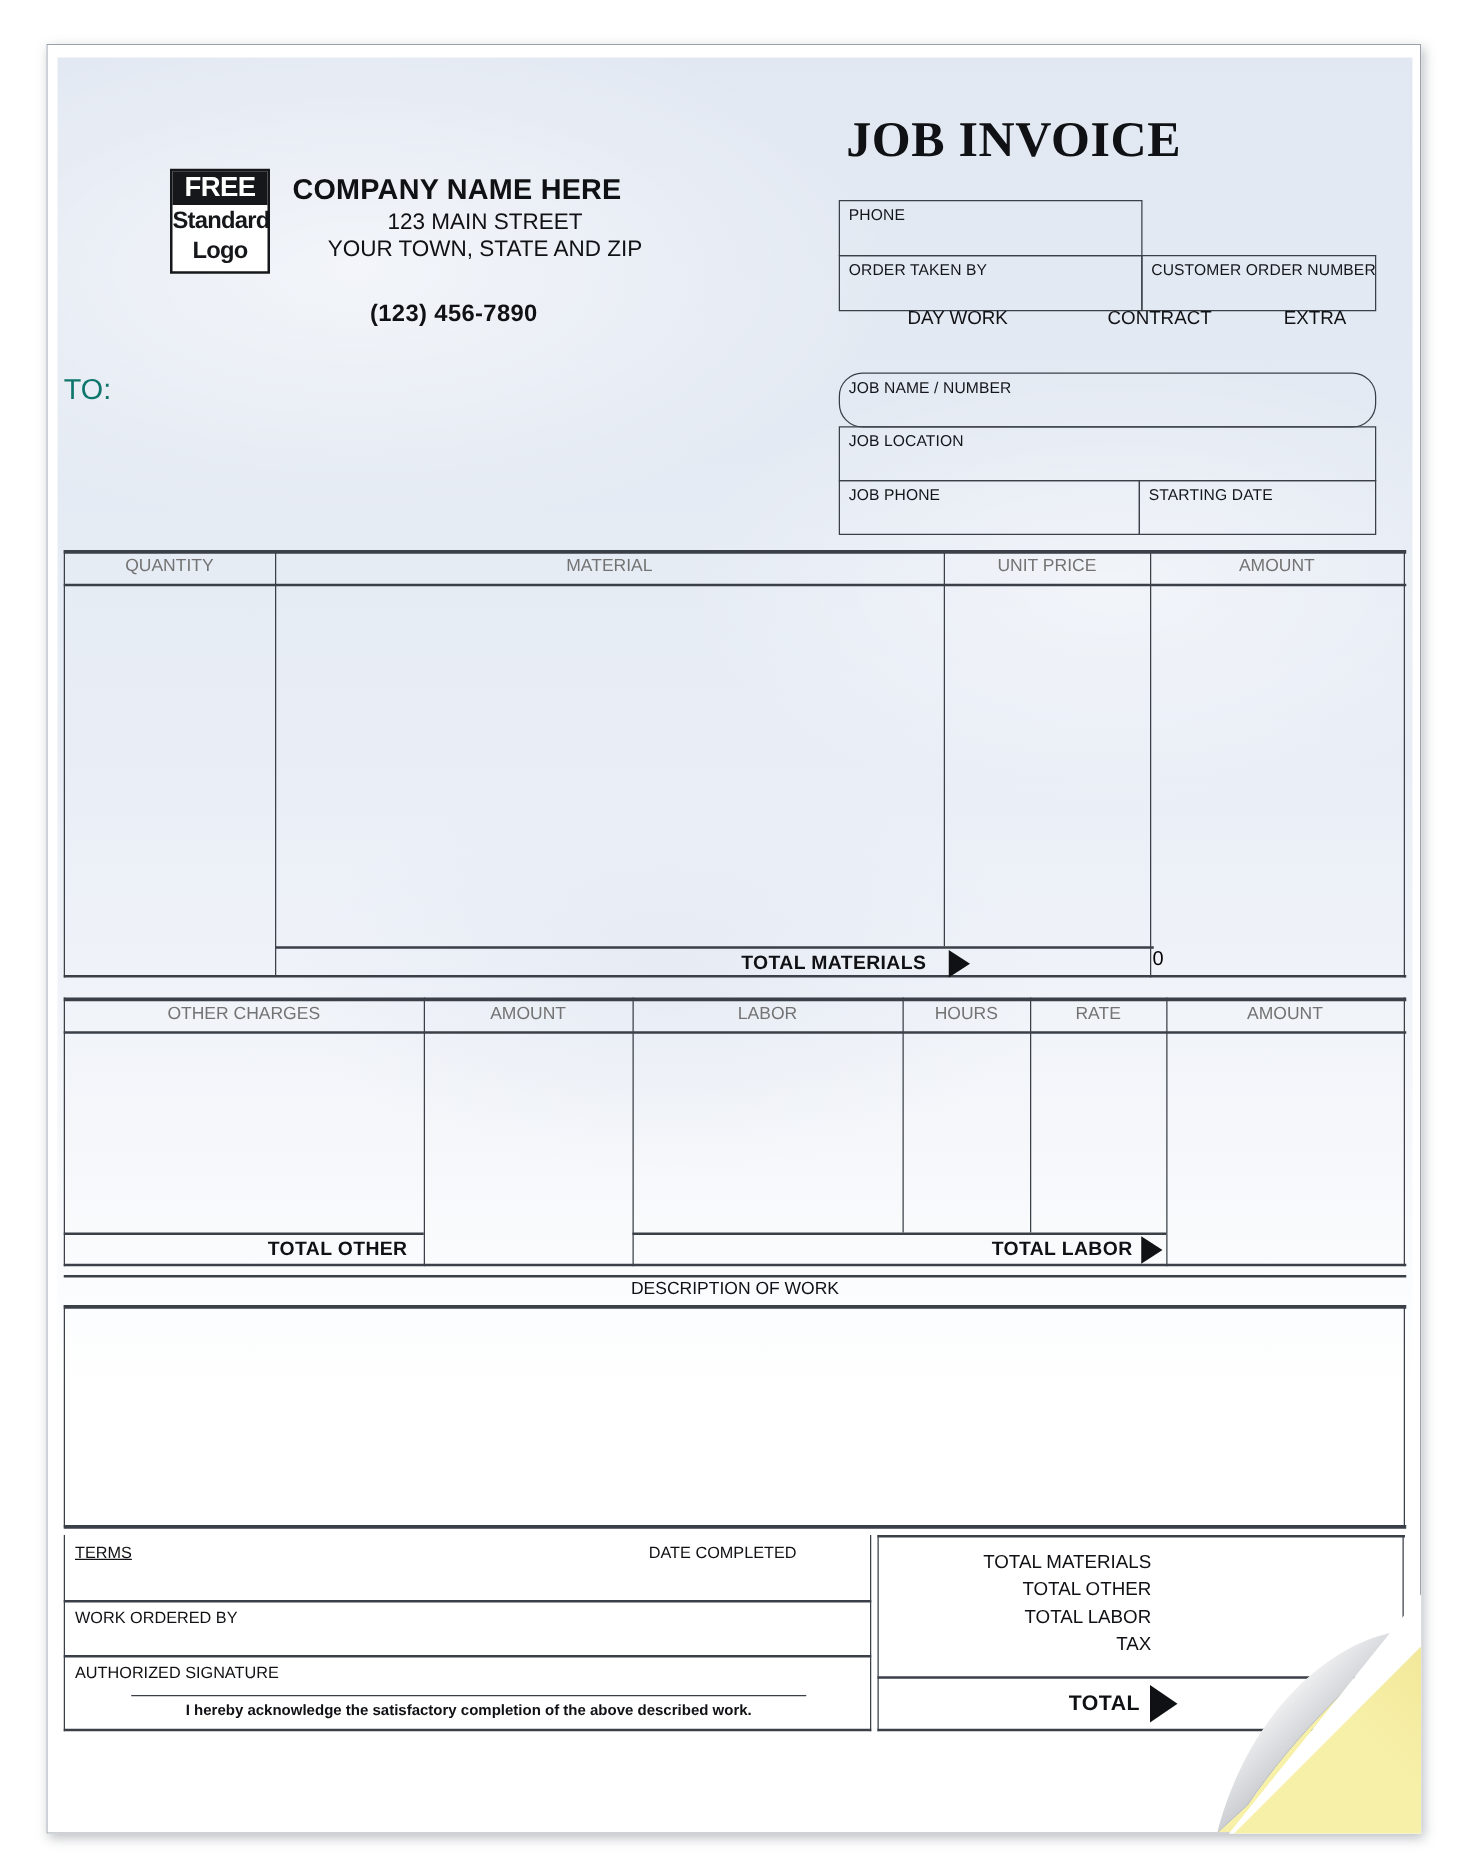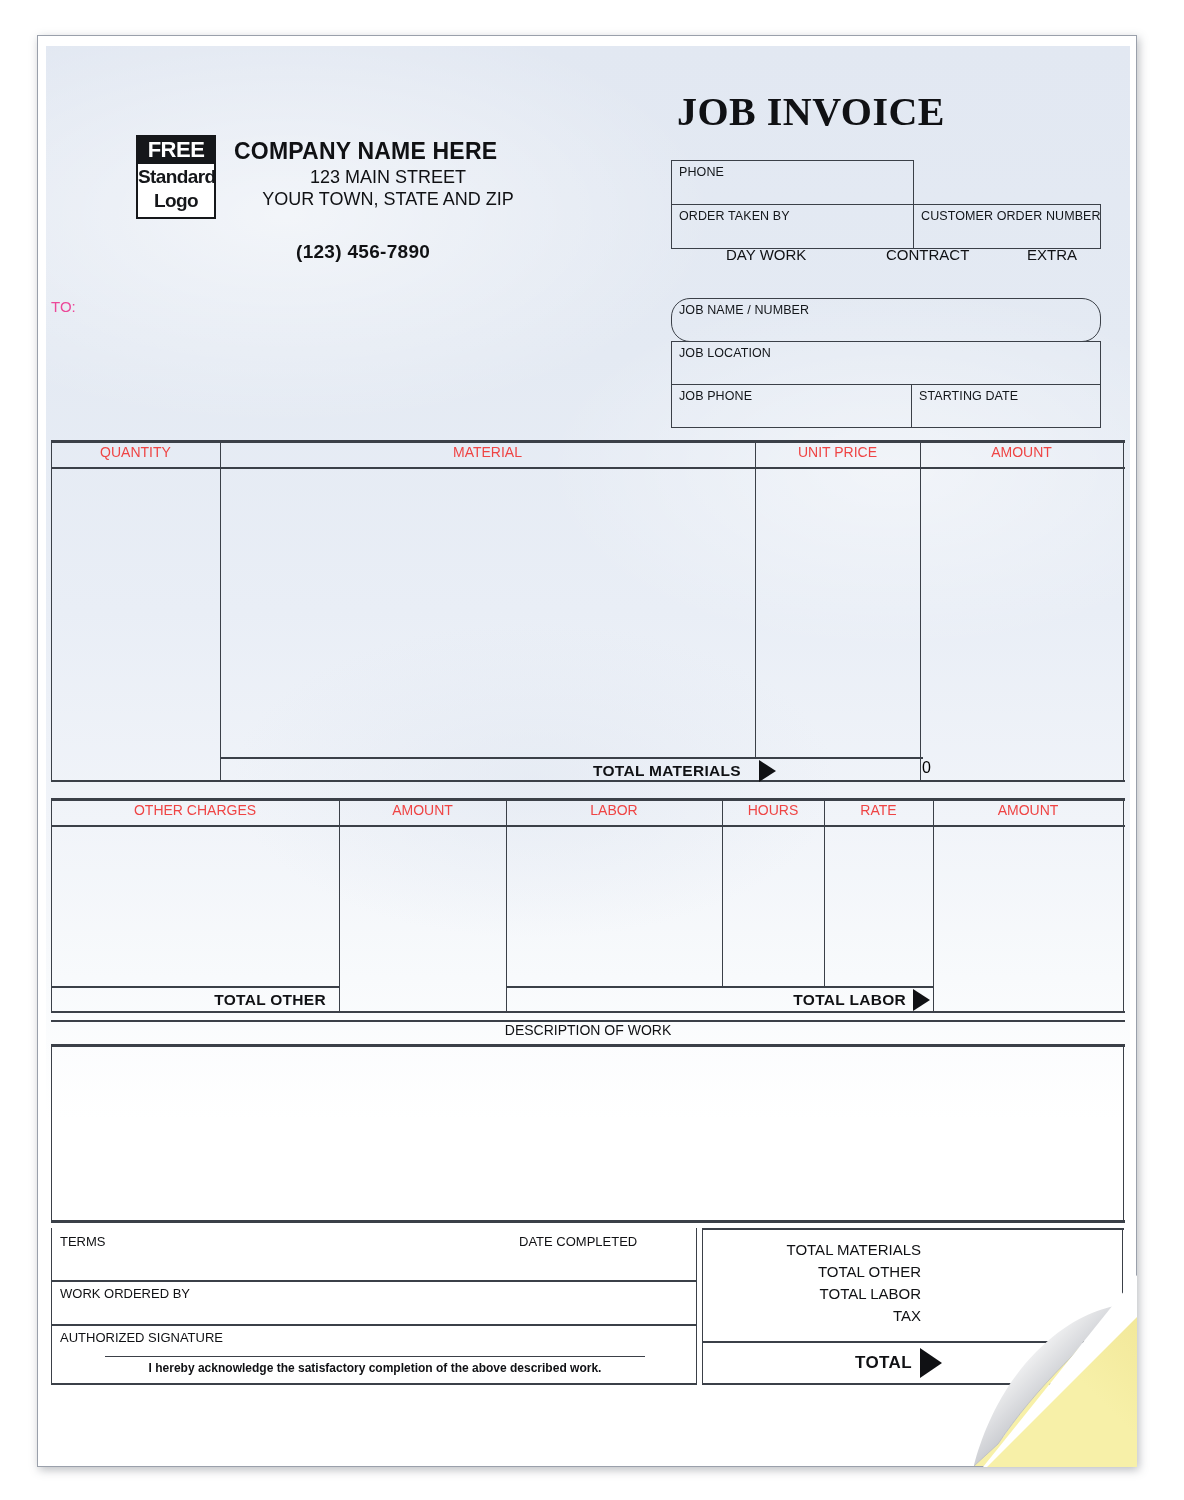--- a/index.html
+++ b/index.html
@@ -146,21 +146,21 @@
   }
   #company-street { margin-top: 2px; margin-left: 4px;}
   #company-city { margin-top: 1px; margin-left: 4px;}
   #company-phone {
     left: 258px; top: 205px;
     font-size: 19px; font-weight: bold; color: #101114;
     letter-spacing: 0.3px;
   }
   #to-label {
     left: 13px; top: 262px;
-    font-size: 15px; color: #ec4899; text-align: right;
+    font-size: 23px; color: #0f766e; text-align: right;
   }
 
   
   .fbox {
     border: 1.4px solid #3b4048;
     box-sizing: border-box;
     background: transparent;
   }
   .flabel {
     position: absolute;
@@ -193,21 +193,21 @@
     background: #3b4048;
   }
   .vline {
     position: absolute;
     background: #3b4048;
     width: 1.4px;
   }
   .colhdr {
     position: absolute;
     font-size: 14px;
-    color: #ef4444;
+    color: #737373;
     text-align: center;
     top: 4px;
   }
 
   
   #materials-sec { left: 13px; top: 404px; width: 1074px; height: 348px; }
 
   .totrow-label {
     position: absolute;
     font-size: 15.5px;
@@ -398,21 +398,21 @@
       <div class="abs" id="bottom-sec">
 
         <div class="vline" style="left:0;top:0;height:157px;"></div>
         <div class="vline" style="left:645px;top:0;height:157px;"></div>
         <div class="vline" style="left:651px;top:0;height:157px;"></div>
         <div class="hline" style="left:0;top:155px;width:646px;height:2.2px;"></div>
 
         <div class="hline" style="left:0;top:52px;width:646px;height:2.2px;"></div>
         <div class="hline" style="left:0;top:96px;width:646px;height:2.2px;"></div>
 
-        <div class="abs" style="left:9px;top:6px;font-size:13px;color:#101114;">TERMS</div>
+        <div class="abs" style="left:9px;top:6px;font-size:13px;color:#101114;text-decoration:underline;">TERMS</div>
         <div class="abs" style="left:468px;top:6px;font-size:13px;color:#101114;">DATE COMPLETED</div>
         <div class="abs" style="left:7px;top:26px;width:450px;height:24px;"></div>
         <div class="abs" style="left:466px;top:26px;width:175px;height:24px;"></div>
 
         <div class="abs" style="left:9px;top:58px;font-size:13px;color:#101114;">WORK ORDERED BY</div>
         <div class="abs" style="left:7px;top:74px;width:634px;height:20px;"></div>
 
         <div class="abs" style="left:9px;top:102px;font-size:13px;color:#101114;">AUTHORIZED SIGNATURE</div>
         <div class="abs" style="left:54px;top:126px;width:540px;height:22px;"></div>
         <div id="sig-line" style="left:54px;top:128px;width:540px;"></div>

